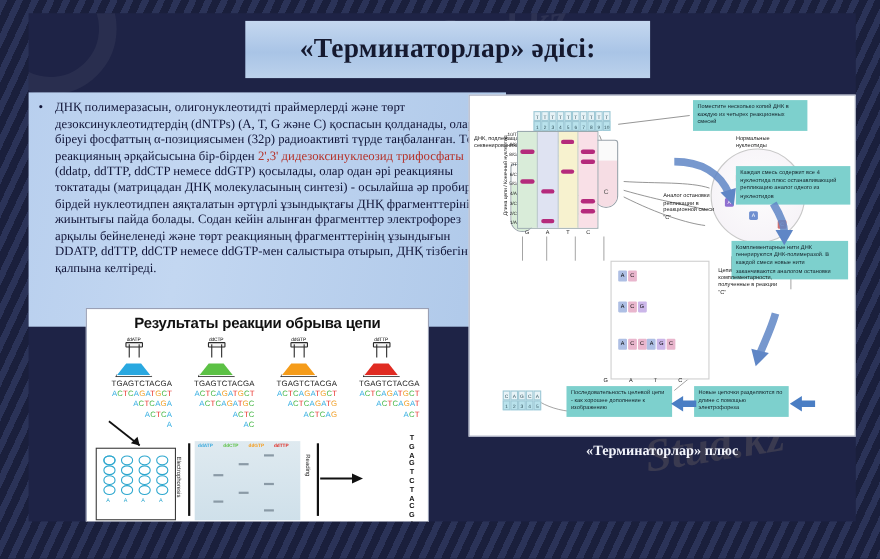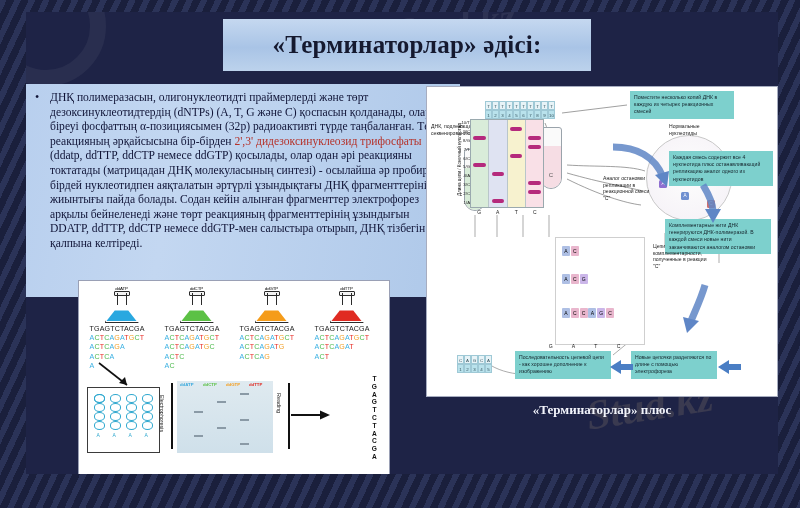--- a/index.html
+++ b/index.html
@@ -75,21 +75,21 @@
     position:absolute; left:52px; top:268px; width:312px; height:207px;
     background:#ffffff; border:1px solid #9aa0b5;
     overflow:hidden;
   }
   .pl-title{
     text-align:center; font-family:"Liberation Sans",sans-serif;
     font-weight:bold; font-size:13.6px; color:#111; margin-top:5px;
     letter-spacing:-.2px;
   }
   .flasks{ display:flex; justify-content:space-around; margin-top:6px; padding:0 5px; }
-  .flask-col{ width:70px; text-align:left; }
+  .flask-col{ width:70px; text-align:right; }
   .flask-wrap{ height:36px; display:flex; justify-content:center; align-items:flex-end; position:relative;}
   .flask{
     position:relative; width:34px; height:30px;
   }
   .flask .neck{
     position:absolute; left:12px; top:0; width:10px; height:12px;
     border-left:1.6px solid #2b2b2b; border-right:1.6px solid #2b2b2b;
   }
   .flask .body{
     position:absolute; bottom:0; left:0; width:34px; height:19px;
@@ -268,20 +268,21 @@
     <div class="t">«Терминаторлар» әдісі:</div>
   </div>
 
   <div class="text-panel">
     <ul>
       <li><span>ДНҚ полимеразасын, олигонуклеотидті праймерлерді және төрт дезоксинуклеотидтердің (dNTPs) (A, T, G және C) қоспасын қолданады, олардың біреуі фосфаттың α-позициясымен (32р) радиоактивті түрде таңбаланған. Төрт реакцияның әрқайсысына бір-бірден </span><span class="hl-red">2',3' дидезоксинуклеозид трифосфаты</span><span> (ddatp, ddTTP, ddCTP немесе ddGTP) қосылады, олар одан әрі реакцияны токтатады (матрицадан ДНҚ молекуласының синтезі) - осылайша әр пробиркада бірдей нуклеотидпен аяқталатын әртүрлі ұзындықтағы ДНҚ фрагменттерінің жиынтығы пайда болады. Содан кейін алынған фрагменттер электрофорез арқылы бейнеленеді және төрт реакцияның фрагменттерінің ұзындығын DDATP, ddTTP, ddCTP немесе ddGTP-мен салыстыра отырып, ДНҚ тізбегін қалпына келтіреді.</span></li>
     </ul>
   </div>
 
   <div class="pic-left">
+    <div class="pl-title">Результаты реакции обрыва цепи</div>
 
     <div class="flasks">
 
       <div class="flask-col">
         <div class="flask-wrap">
           <div class="flask">
             <div class="ddlabel">ddATP</div>
             <div class="cap"></div>
             <div class="neck"></div>
             <div class="body"></div>

